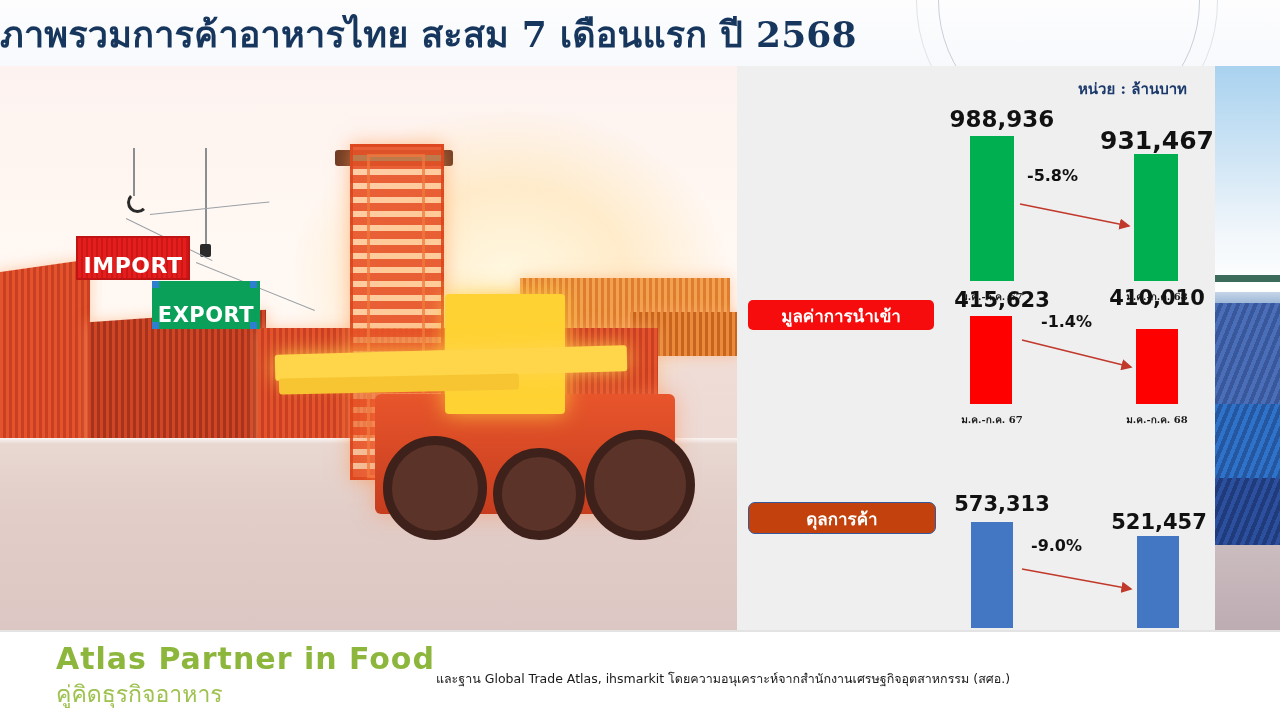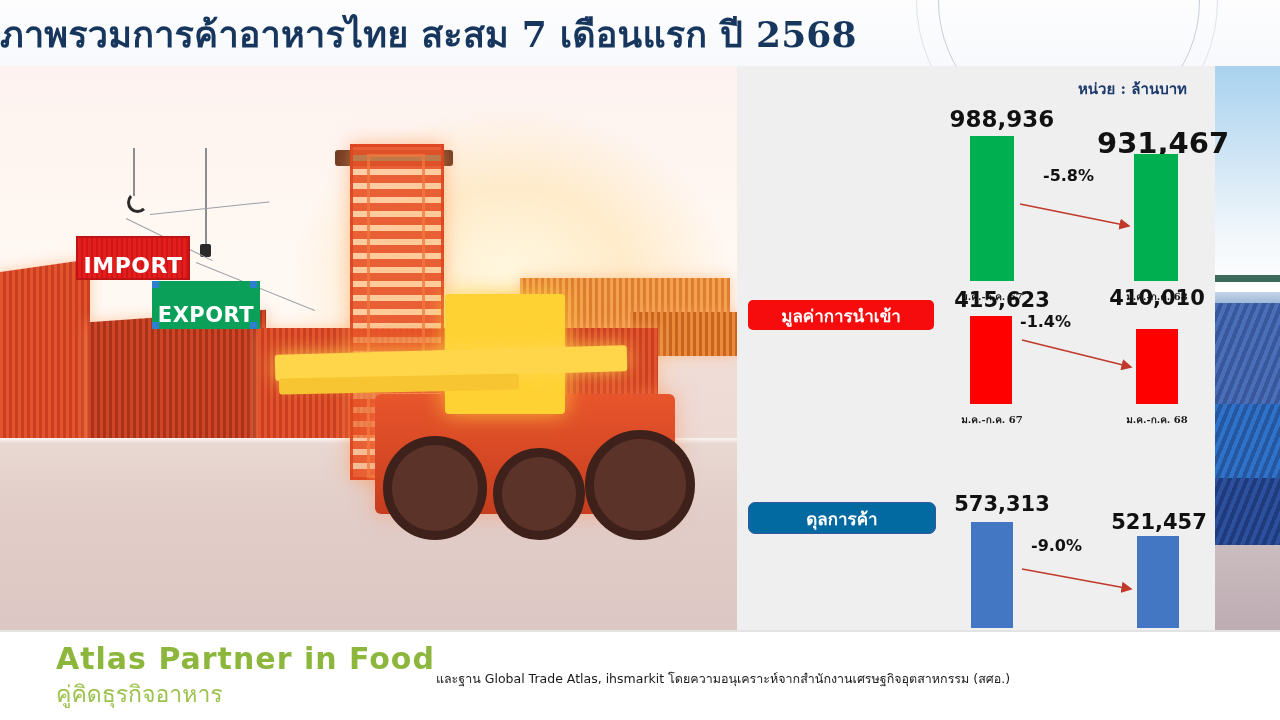--- a/index.html
+++ b/index.html
@@ -113,21 +113,21 @@
   .row{position:absolute;left:0;width:478px;}
   .row-export{top:38px;height:180px;}
   .row-import{top:218px;height:155px;}
   .row-balance{top:380px;height:180px;}
 
   .pill{position:absolute;left:11px;display:flex;align-items:center;justify-content:center;
     color:#fff;font-weight:bold;font-size:17px;border-radius:7px;width:186px;height:30px;
     white-space:nowrap;}
   .pill-green{background:#17a84c;top:40px;}
   .pill-red{background:#f60c0c;top:16px;border-radius:5px;}
-  .pill-blue{background:#0369a1;top:56px;border:1px solid #33599c;}
+  .pill-blue{background:#c2410c;top:56px;border:1px solid #33599c;}
   .bar{position:absolute;bottom:0;}
   .barlabel{position:absolute;font-weight:bold;color:#111;white-space:nowrap;text-align:center;}
   .axis{position:absolute;font-family:"DejaVu Serif","Liberation Serif",serif;
     font-weight:bold;font-size:10px;color:#1a1a1a;white-space:nowrap;text-align:center;}
   .pct{position:absolute;font-weight:bold;font-size:16px;color:#111;white-space:nowrap;}
   .arrow{position:absolute;}
 
   
   .footer{position:absolute;left:0;top:630px;width:1280px;height:90px;background:#ffffff;}
   .footer-rule{position:absolute;left:0;top:0;width:1280px;height:2px;background:#e3e3e3;}
@@ -203,25 +203,25 @@
 
     <div class="panel">
       <div class="unit">หน่วย : ล้านบาท</div>
 
       <div class="row row-export">
 
         <div class="barlabel" style="left:205px;top:2px;width:120px;font-size:23px;">988,936</div>
         <div class="bar" style="left:233px;top:32px;width:44px;height:145px;background:#00B050;"></div>
         <div class="axis" style="left:215px;top:185px;width:80px;">ม.ค.-ก.ค. 67</div>
 
-        <div class="barlabel" style="left:360px;top:22px;width:120px;font-size:29px;">931,467</div>
+        <div class="barlabel" style="left:360px;top:22px;width:120px;font-size:25px;">931,467</div>
         <div class="bar" style="left:397px;top:50px;width:44px;height:127px;background:#00B050;"></div>
         <div class="axis" style="left:380px;top:185px;width:80px;">ม.ค.-ก.ค. 68</div>
 
-        <div class="pct" style="left:290px;top:62px;margin-left:16px;">-5.8%</div>
+        <div class="pct" style="left:290px;top:62px;">-5.8%</div>
         <svg class="arrow" style="left:280px;top:92px;" width="130" height="40">
           <defs>
               <marker id="ah1" markerWidth="7" markerHeight="7" refX="6" refY="3.5" orient="auto">
             <polygon points="0 0, 7 3.5, 0 7" fill="#C0392B"></polygon>
               </marker>
             </defs>
           <line x1="3" y1="8" x2="112" y2="30" stroke="#C0392B" stroke-width="1.6" marker-end="url(#ah1)"></line>
         </svg>
       </div>
 
@@ -231,21 +231,21 @@
         </div>
 
         <div class="barlabel" style="left:205px;top:4px;width:120px;font-size:21px;">415,623</div>
         <div class="bar" style="left:233px;top:32px;width:42px;height:88px;background:#FF0000;"></div>
         <div class="axis" style="left:215px;top:128px;width:80px;">ม.ค.-ก.ค. 67</div>
 
         <div class="barlabel" style="left:360px;top:2px;width:120px;font-size:21px;">410,010</div>
         <div class="bar" style="left:399px;top:45px;width:42px;height:75px;background:#FF0000;"></div>
         <div class="axis" style="left:380px;top:128px;width:80px;">ม.ค.-ก.ค. 68</div>
 
-        <div class="pct" style="left:283px;top:28px;">-1.4%</div>
+        <div class="pct" style="left:304px;top:28px;">-1.4%</div>
         <svg class="arrow" style="left:282px;top:50px;" width="130" height="42">
           <defs>
               <marker id="ah2" markerWidth="7" markerHeight="7" refX="6" refY="3.5" orient="auto">
             <polygon points="0 0, 7 3.5, 0 7" fill="#C0392B"></polygon>
               </marker>
             </defs>
           <line x1="3" y1="6" x2="112" y2="33" stroke="#C0392B" stroke-width="1.6" marker-end="url(#ah2)"></line>
         </svg>
       </div>
 

